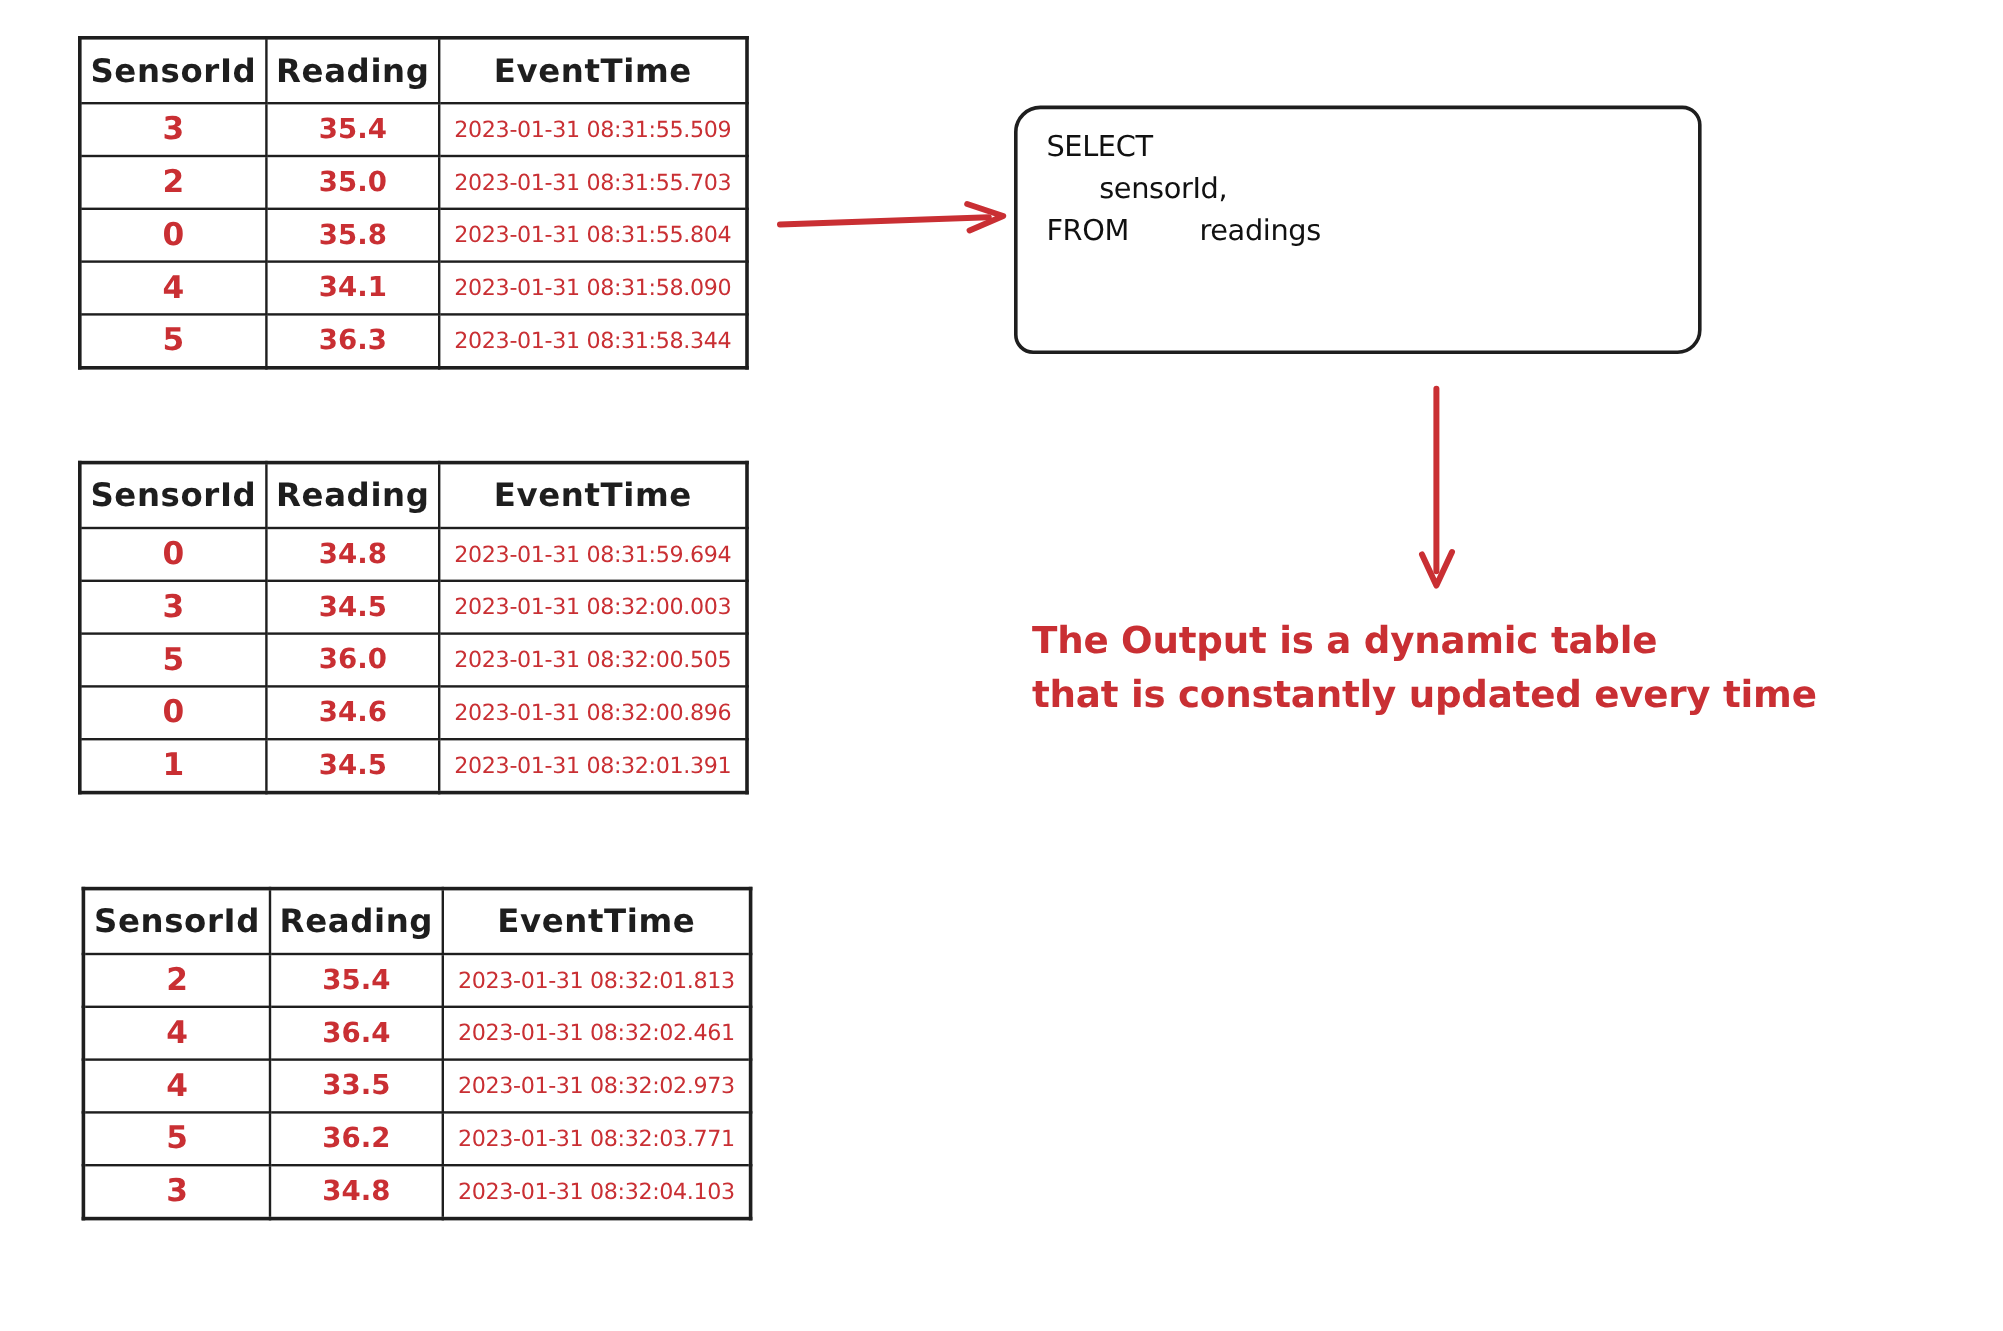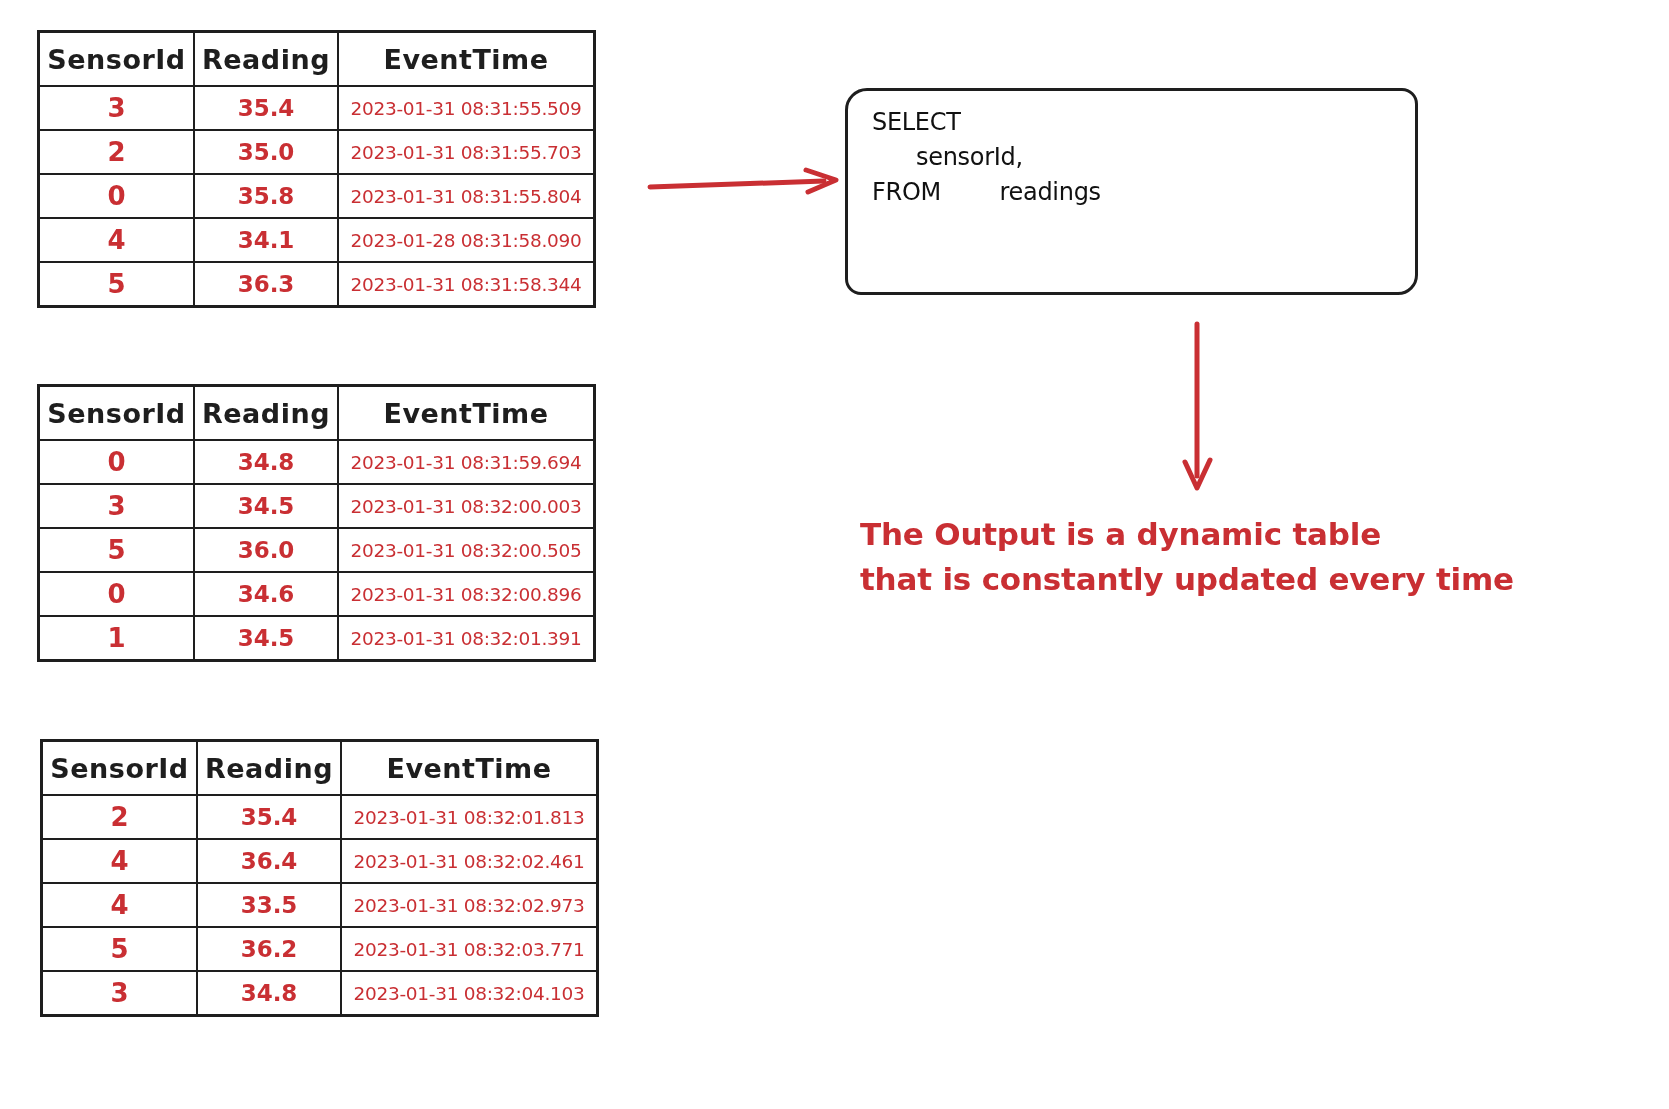--- a/index.html
+++ b/index.html
@@ -3,21 +3,21 @@
 <meta charset="utf-8">
 <style>
   html,body{margin:0;padding:0;background:#ffffff;}
   body{
     width:1669px;height:1109px;position:relative;overflow:hidden;
     font-family:"DejaVu Sans",sans-serif;color:#1e1e1e;
   }
   
   table.sketch{
     position:absolute;border-collapse:collapse;background:#fff;
-    border:3.5px solid #1e1e1e;table-layout:fixed;
+    border:3.5px solid #1e1e1e;table-layout:fixed;margin-left:28px;
   }
   table.sketch th,table.sketch td{
     border:2.5px solid #1e1e1e;text-align:center;vertical-align:middle;
     padding:0;overflow:hidden;white-space:nowrap;
   }
   table.sketch th{
     height:52px;font-size:27px;font-weight:600;color:#1e1e1e;
     border-top:none;letter-spacing:.5px;
   }
   table.sketch td{height:42px;color:#c92f33;}
@@ -72,21 +72,21 @@
       <td class="c-time">2023-01-31 08:31:55.703</td>
     </tr>
     <tr>
       <td class="c-id">0</td>
       <td class="c-read">35.8</td>
       <td class="c-time">2023-01-31 08:31:55.804</td>
     </tr>
     <tr>
       <td class="c-id">4</td>
       <td class="c-read">34.1</td>
-      <td class="c-time">2023-01-28 08:31:58.090</td>
+      <td class="c-time">2023-01-31 08:31:58.090</td>
     </tr>
     <tr>
       <td class="c-id">5</td>
       <td class="c-read">36.3</td>
       <td class="c-time">2023-01-31 08:31:58.344</td>
     </tr>
   </tbody>
 </table>
 
 <table class="sketch" id="table-2">

